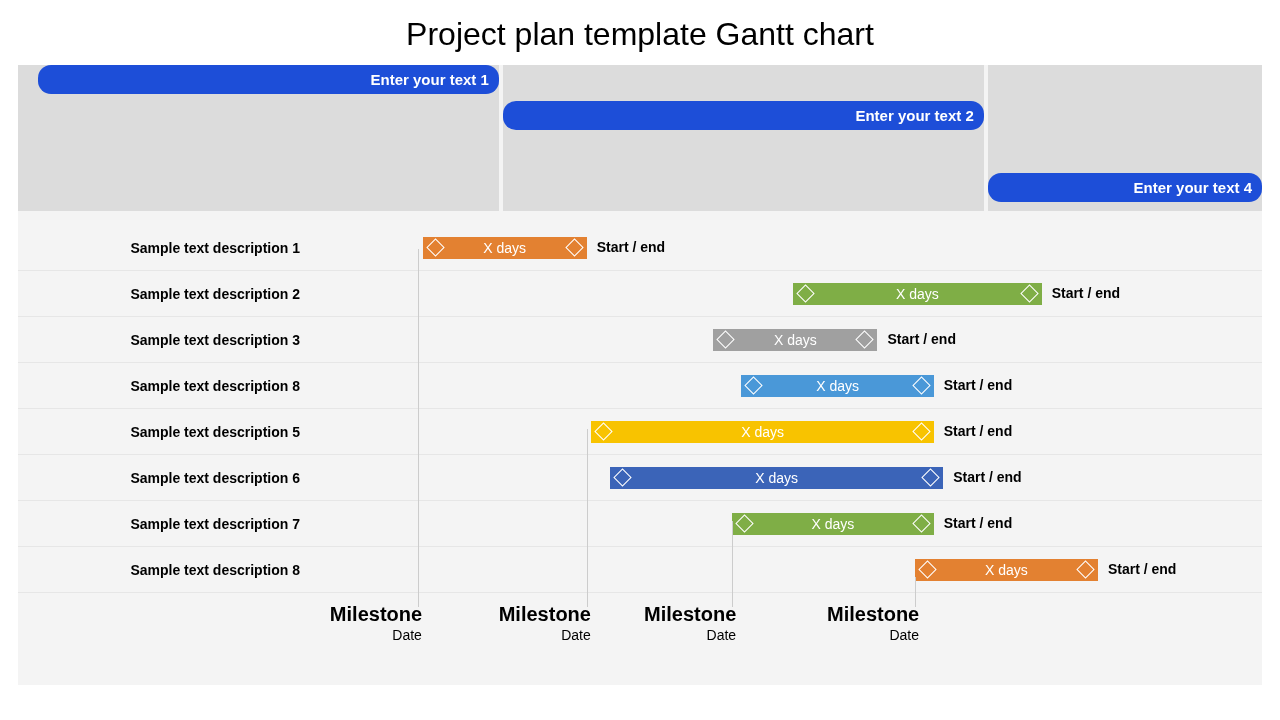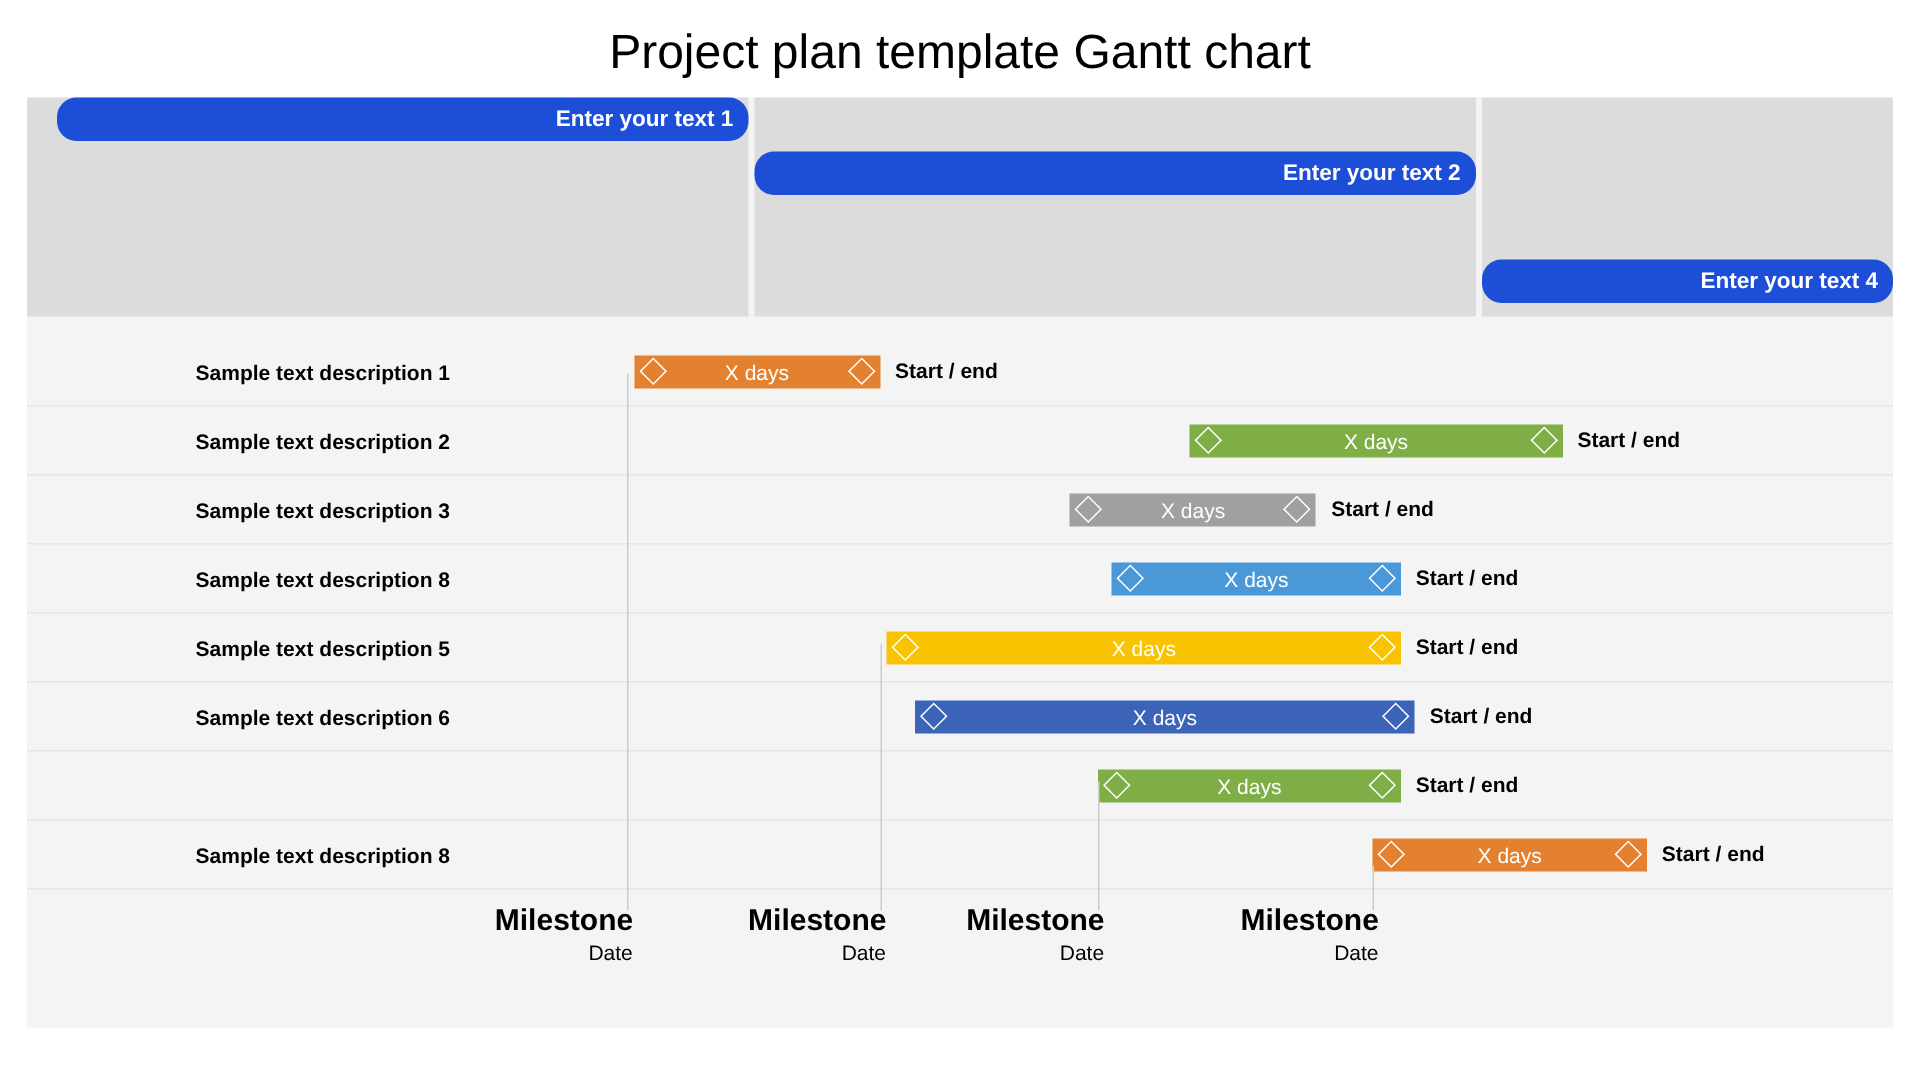--- a/index.html
+++ b/index.html
@@ -123,20 +123,21 @@
         <div class="row-track">
           <div class="bar c-dblue" style="left: 32%; width: 35.5%;">
             <span class="diamond l"></span>
             <span class="dur">X days</span>
             <span class="diamond r"></span>
           </div>
           <div class="endlabel" style="left: calc(67.5% + 10px);">Start / end</div>
         </div>
       </div>
       <div class="row">
+        <div class="row-label">Sample text description 7</div>
         <div class="row-track">
           <div class="bar c-green" style="left: 45%; width: 21.5%;">
             <span class="diamond l"></span>
             <span class="dur">X days</span>
             <span class="diamond r"></span>
           </div>
           <div class="endlabel" style="left: calc(66.5% + 10px);">Start / end</div>
         </div>
       </div>
       <div class="row">

